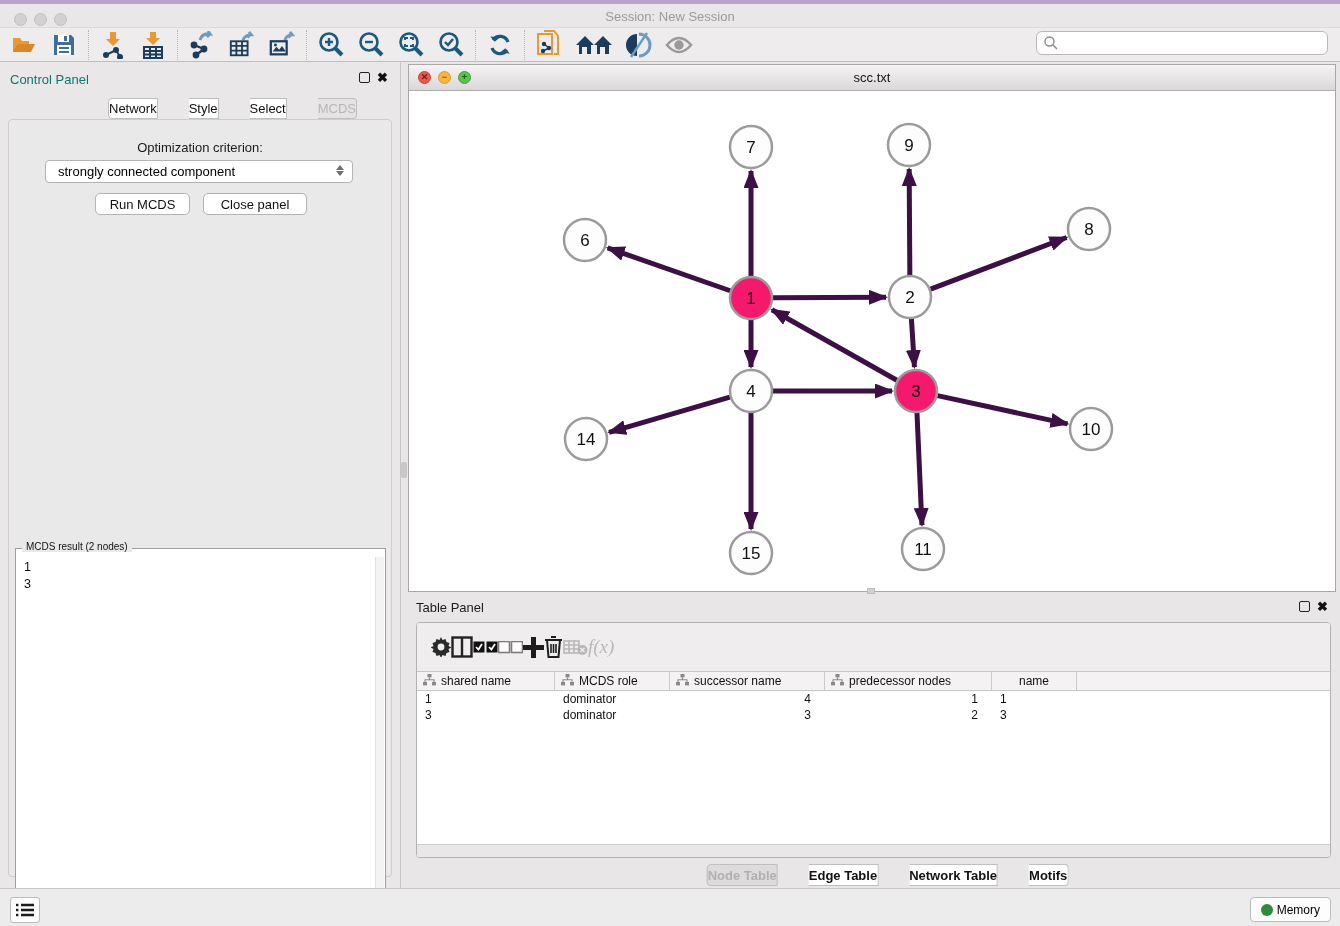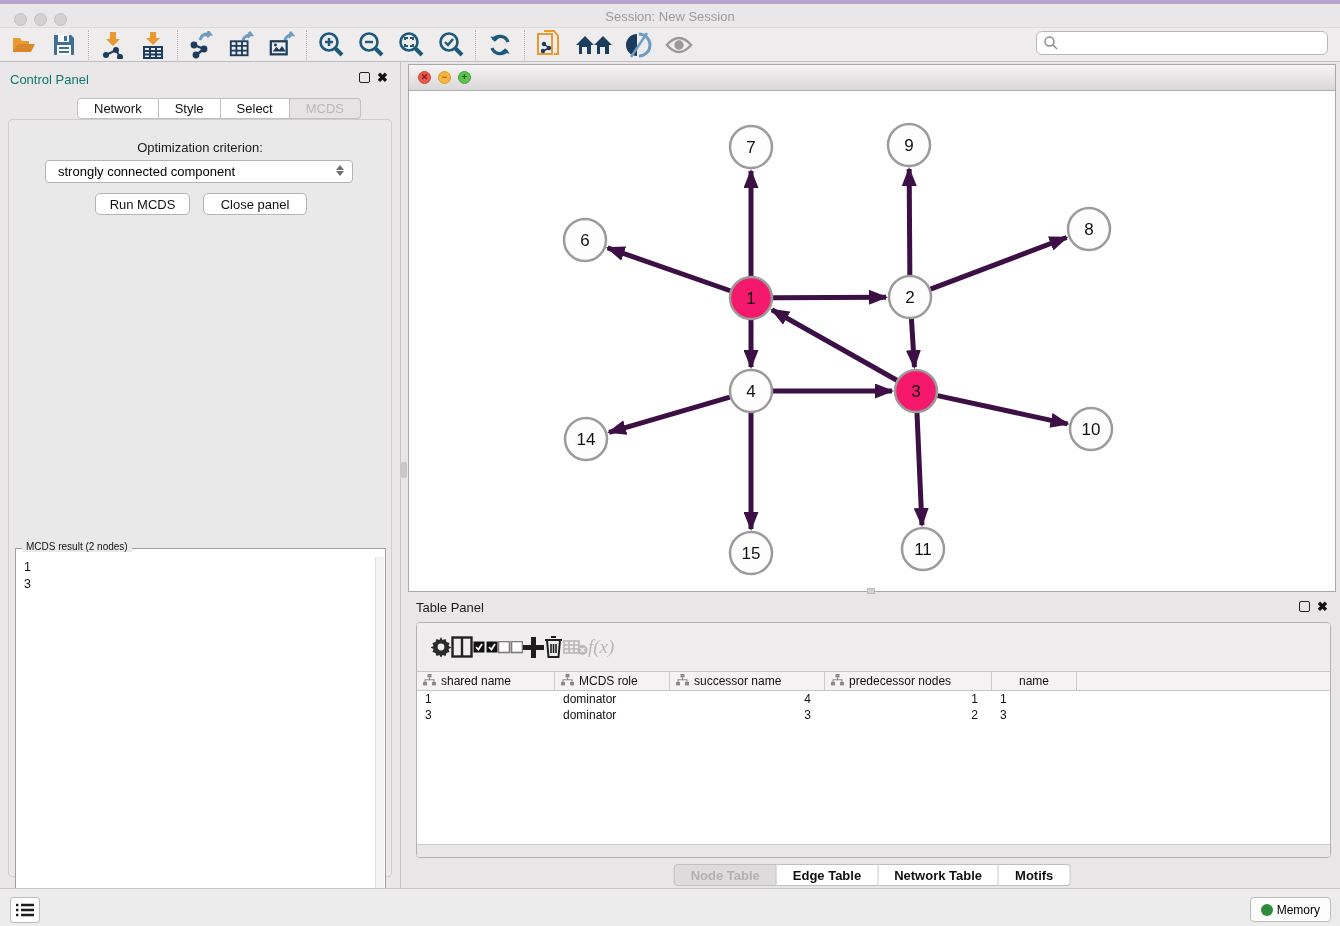--- a/index.html
+++ b/index.html
@@ -22,21 +22,21 @@
 
   
   #control-panel { position:absolute; left:0; top:62px; width:401px; height:826px; background:#e9e7e7; border-right:1px solid #c6c4c4; }
   #cp-header { position:absolute; left:10px; top:10px; font-size:13px; color:#0f766e; }
   .panel-btns { position:absolute; display:flex; gap:7px; align-items:center; }
   #cp-btns { right:12px; top:10px; }
   .float-box { width:11px; height:11px; border:1.5px solid #222; border-radius:2px; }
   .close-x { font-size:13px; font-weight:bold; color:#111; line-height:11px; }
 
   .seg-group { display:flex; }
-  .seg { font-size:13px; padding:2px 16px; background:#fff; border:1px solid #c0bebe; border-left:none; color:#111; height:21px; display:flex; align-items:center; cursor:pointer; }
+  .seg { font-size:13px; padding:2px 0; background:#fff; border:1px solid #c0bebe; border-left:none; color:#111; height:21px; display:flex; align-items:center; cursor:pointer;margin-left:31px; }
   .seg:first-child { border-left:1px solid #c0bebe; border-radius:4px 0 0 4px; }
   .seg:last-child { border-radius:0 4px 4px 0; }
   .seg.active { background:#e5e3e3; color:#b9b7b7; }
   #cp-tabs { position:absolute; left:77px; top:36px; }
 
   #cp-body { position:absolute; left:8px; top:57px; width:384px; height:758px; background:#e9e9e9; border:1px solid #cfcdcd; border-radius:4px; }
   #opt-label { position:absolute; top:20px; width:100%; text-align:center; font-size:13px; color:#1a1a1a; }
   #opt-select { position:absolute; left:36px; top:40px; width:308px; height:23px; background:#fff; border:1px solid #b5b3b3; border-radius:4px; font-size:13px; display:flex; align-items:center; padding-left:12px; cursor:pointer; }
   .stepper { position:absolute; right:8px; top:4px; display:flex; flex-direction:column; gap:1px; }
   .stepper i { width:0; height:0; border-left:4px solid transparent; border-right:4px solid transparent; }
@@ -298,20 +298,21 @@
     <div id="net-titlebar">
       <span class="traffic tl-red" style="left:9px; top:6px;">
           <span class="tl-sym">✕</span>
         </span>
       <span class="traffic tl-yellow" style="left:29px; top:6px;">
           <span class="tl-sym">−</span>
         </span>
       <span class="traffic tl-green" style="left:49px; top:6px;">
           <span class="tl-sym">+</span>
         </span>
+      <div id="net-title">scc.txt</div>
     </div>
     <svg id="graph-svg" width="926" height="500">
         <defs>
           <marker id="arrow" markerUnits="userSpaceOnUse" markerWidth="19" markerHeight="15" refX="17" refY="7.5" orient="auto">
             <path d="M0,0 L19,7.5 L0,15 z" fill="#3c1044"></path>
           </marker>
         </defs>
         <line x1="342" y1="185" x2="342" y2="80" stroke="#3c1044" stroke-width="5" marker-end="url(#arrow)"></line>
         <line x1="321.23121807335133" y1="199.7434376400866" x2="198.65685301088945" y2="156.91624984717825" stroke="#3c1044" stroke-width="5" marker-end="url(#arrow)"></line>
         <line x1="363.9995649035371" y1="206.86163795658152" x2="477.0004746506868" y2="206.15094041100198" stroke="#3c1044" stroke-width="5" marker-end="url(#arrow)"></line>

